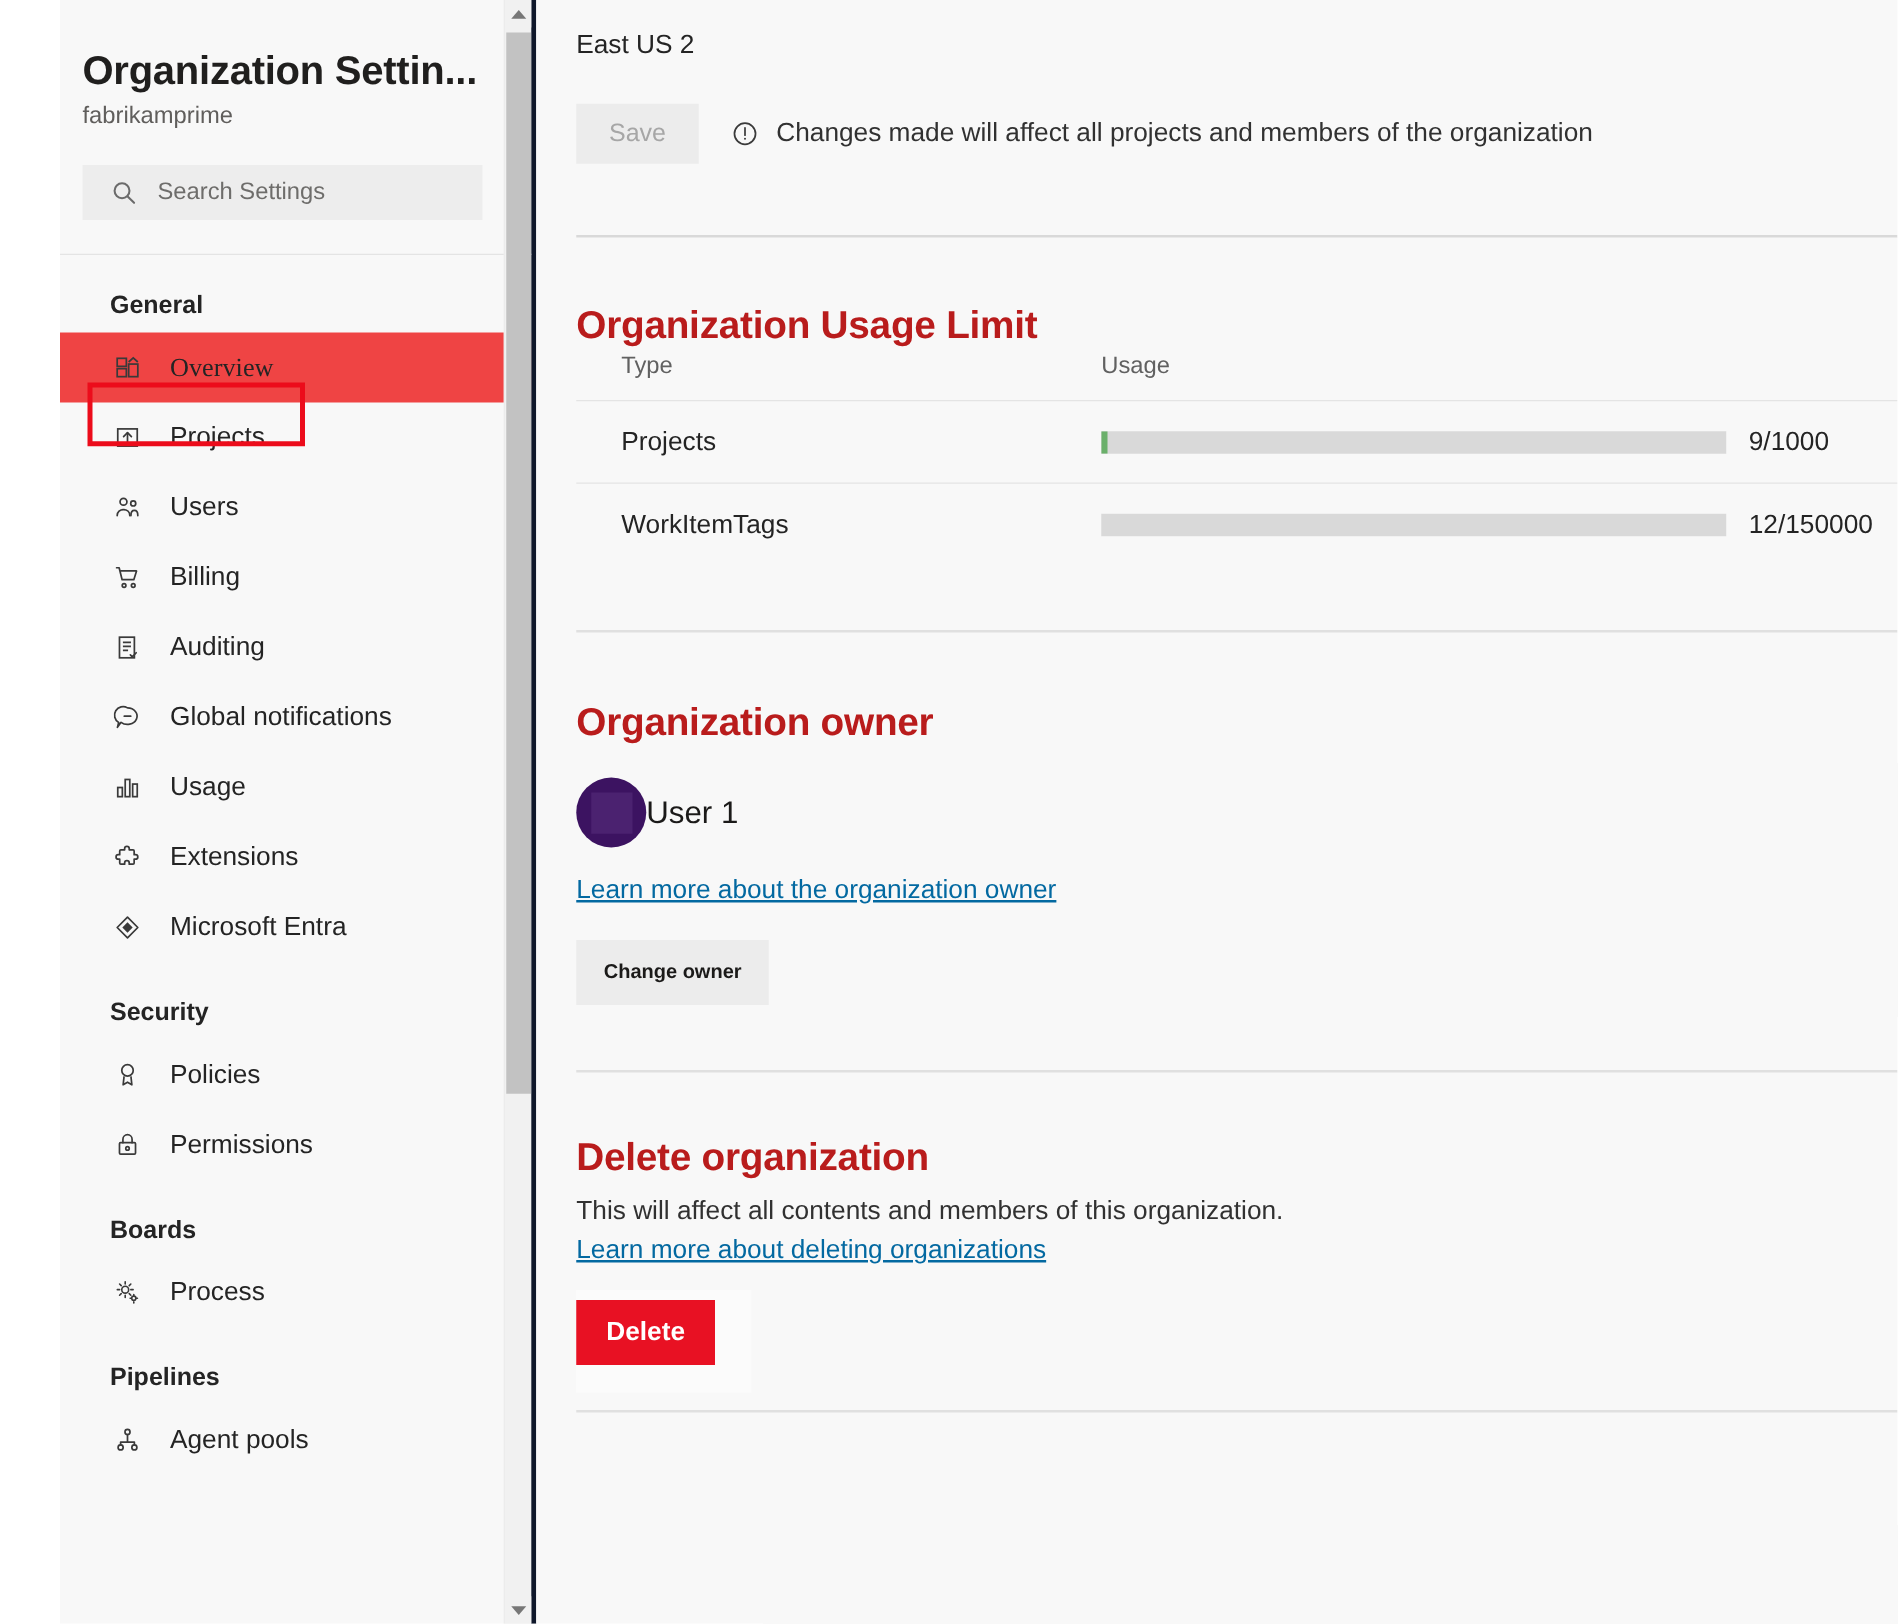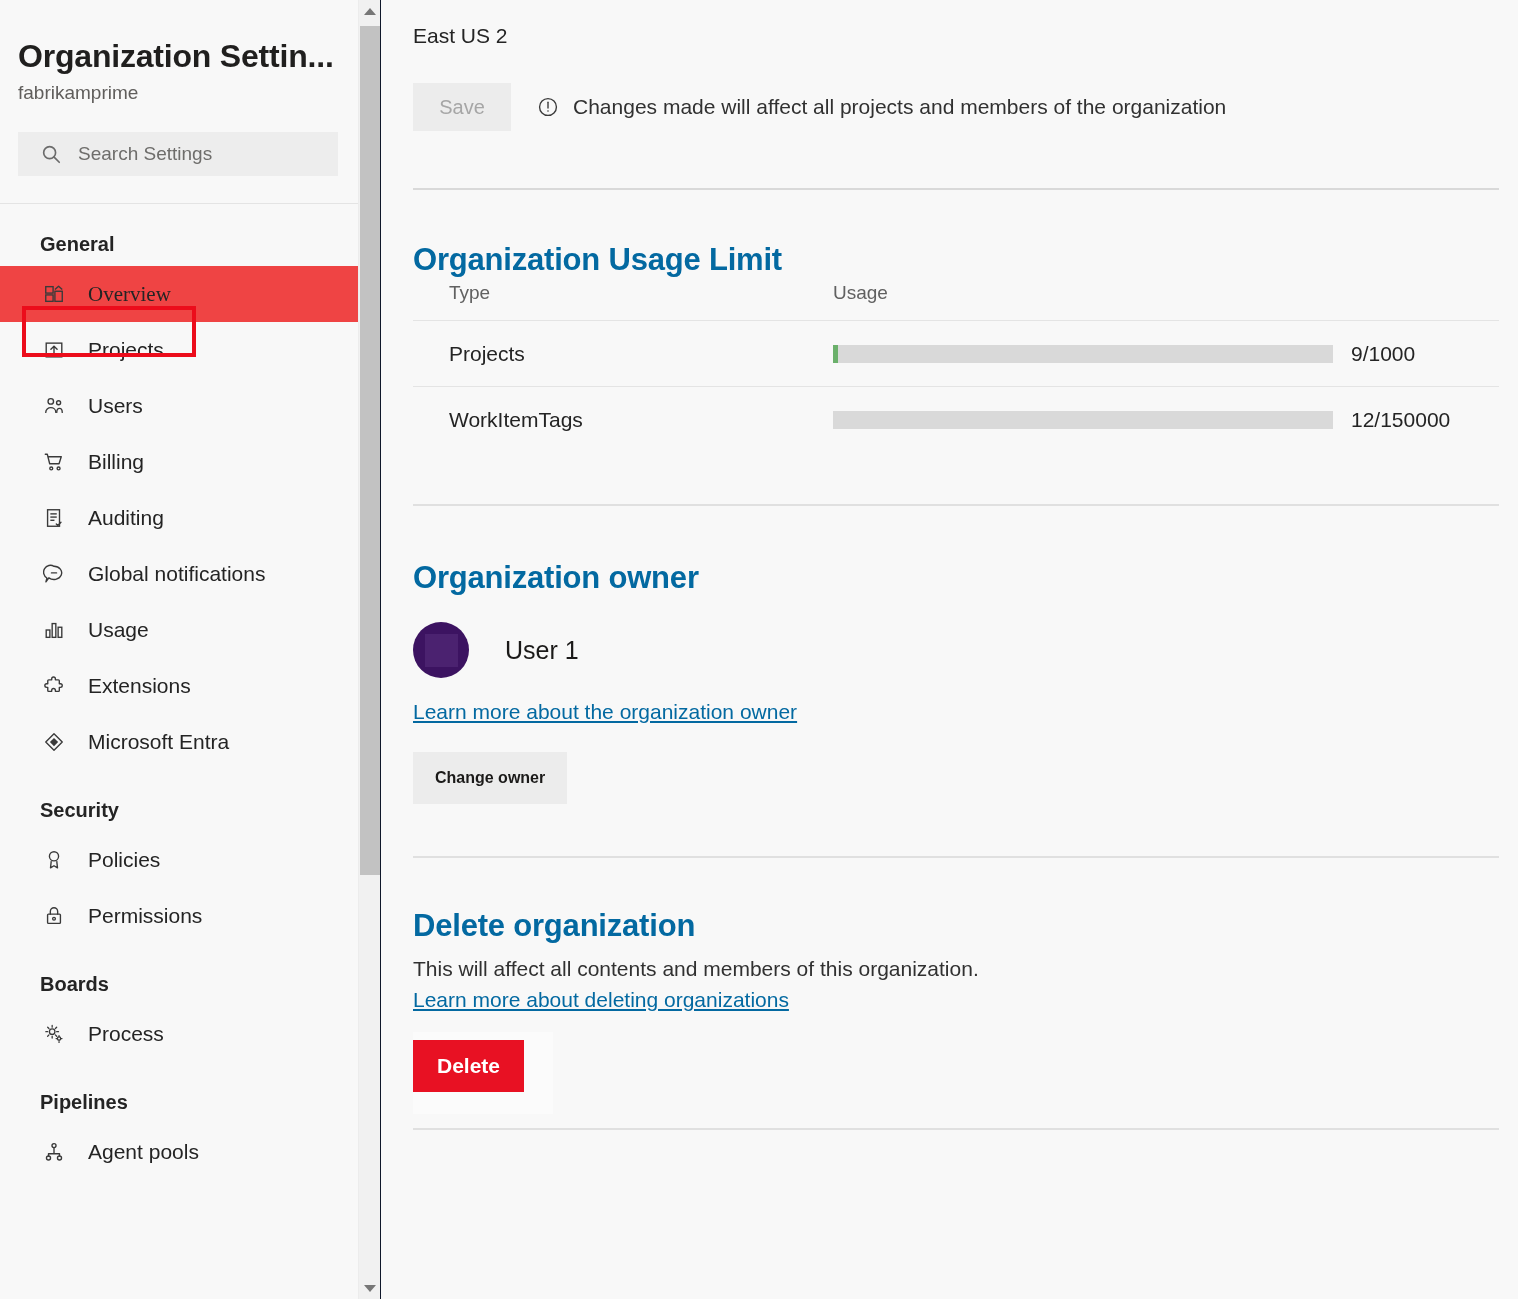--- a/index.html
+++ b/index.html
@@ -18,23 +18,24 @@
     height: 1299px;
     display: flex;
   }
 
   
   .sidebar {
     position: relative;
     width: 381px;
     height: 1299px;
     background: #f8f8f8;
-    border-right: 1px solid #0f172a;
+    border-right: 4px solid #0f172a;
     flex: 0 0 381px;
     overflow: hidden;
+    margin-left: 48px;
   }
   .sidebar-header { padding: 36px 0 0 18px; }
   .org-title {
     font-size: 32px;
     font-weight: 600;
     letter-spacing: -0.2px;
     color: #201f1e;
     line-height: 40px;
     white-space: nowrap;
   }
@@ -209,21 +210,21 @@
     background: #d9d9d9;
     margin-left: 0;
     margin-right: 0;
     width: 1086px;
   }
   .hr.thin { background: #e0e0e0; height: 2px; }
 
   .section-title {
     font-size: 31px;
     font-weight: 600;
-    color: #0369a1;
+    color: #b91c1c;
     line-height: 40px;
     letter-spacing: -0.2px;
   }
 
   
   .usage-table { width: 1086px; }
   .usage-head {
     display: flex;
     font-size: 19px;
     color: #616161;
@@ -278,21 +279,20 @@
     overflow: hidden;
   }
   .avatar::after {
     content: "";
     position: absolute;
     left: 12px; top: 12px;
     width: 33px; height: 33px;
     background: #4b2270;
   }
   .owner-name {
-    margin-left: 36px;
     font-size: 25px;
     color: #1b1a19;
     line-height: 32px;
   }
   .link {
     display: inline-block;
     font-size: 21px;
     color: #0369a1;
     text-decoration: underline;
     line-height: 28px;

